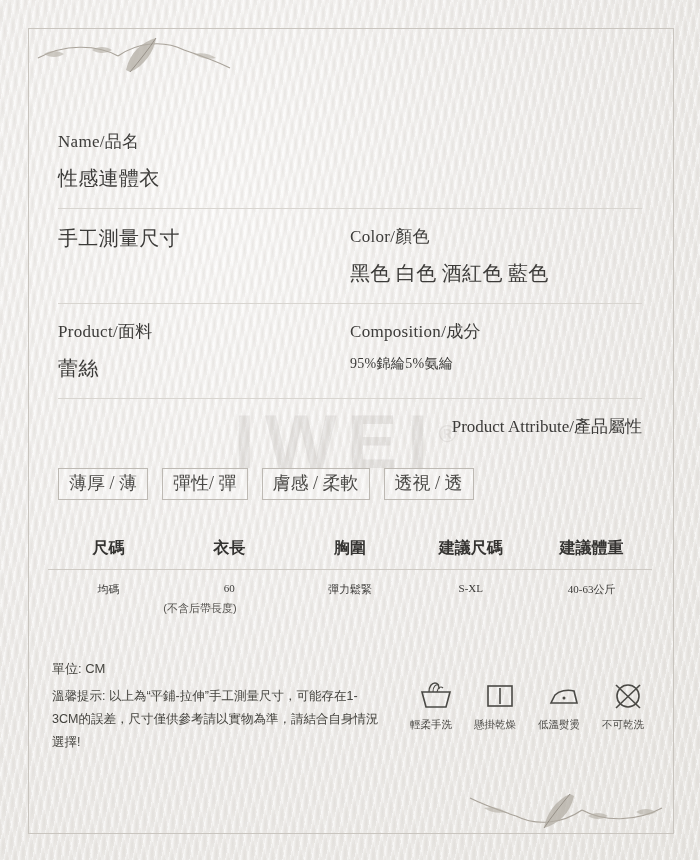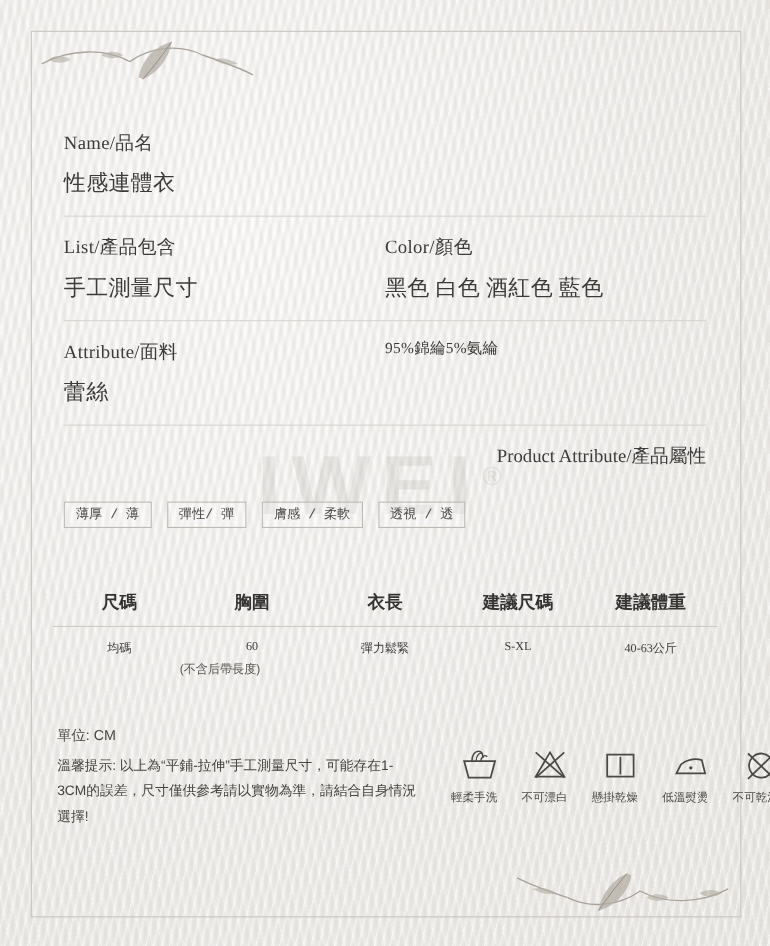--- a/index.html
+++ b/index.html
@@ -65,20 +65,21 @@
   }
   .content {
     position: absolute;
     left: 58px;
     top: 118px;
     width: 584px;
   }
   .row {
     display: flex;
     padding-bottom: 16px;
+    margin-top: 12px;
   }
   .col {
     width: 50%;
   }
   .field-label {
     font-size: 17px;
     color: #3c3b39;
     letter-spacing: 0.3px;
     margin-bottom: 12px;
   }
@@ -101,22 +102,22 @@
     color: #3c3b39;
     text-align: right;
   }
   .tags {
     display: flex;
     gap: 14px;
   }
   .tag {
     border: 1px solid #bdb9b3;
     background: rgba(255,255,255,0.25);
-    font-size: 12px;
-    font-family: Liberation Mono, monospace;
+    font-size: 18px;
+    font-family: Liberation Serif, serif;
     color: #4a4946;
     padding: 4px 10px;
     line-height: 1.2;
     white-space: nowrap;
   }
   .size-table {
     position: absolute;
     left: 48px;
     top: 538px;
     width: 604px;
@@ -231,37 +232,37 @@
         <div class="field-label">Name/品名</div>
         <div class="field-value">性感連體衣</div>
       </div>
       <div class="col"></div>
     </div>
 
     <div class="divider"></div>
 
     <div class="row">
       <div class="col">
-        <div class="field-label">List/產品包含</div>
         <div class="field-value">手工測量尺寸</div>
       </div>
       <div class="col">
         <div class="field-label">Color/顏色</div>
         <div class="field-value">黑色 白色 酒紅色 藍色</div>
       </div>
     </div>
 
     <div class="divider"></div>
 
     <div class="row">
       <div class="col">
-        <div class="field-label">Attribute/面料</div>
+        <div class="field-label">Product/面料</div>
         <div class="field-value">蕾絲</div>
       </div>
       <div class="col">
+        <div class="field-label">Composition/成分</div>
         <div class="field-value small">95%錦綸5%氨綸</div>
       </div>
     </div>
 
     <div class="divider"></div>
 
     <div>
       <div class="attr-title">Product Attribute/產品屬性</div>
       <div class="tags">
         <div class="tag">薄厚 / 薄</div>
@@ -269,22 +270,22 @@
         <div class="tag">膚感 / 柔軟</div>
         <div class="tag">透視 / 透</div>
       </div>
     </div>
 
   </div>
 
   <div class="size-table">
     <div class="size-head">
       <div>尺碼</div>
+      <div>衣長</div>
       <div>胸圍</div>
-      <div>衣長</div>
       <div>建議尺碼</div>
       <div>建議體重</div>
     </div>
     <div class="rule"></div>
     <div class="size-body">
       <div>均碼</div>
       <div>60</div>
       <div>彈力鬆緊</div>
       <div>S-XL</div>
       <div>40-63公斤</div>
@@ -303,30 +304,20 @@
         <svg width="34" height="30" viewBox="0 0 34 30">
           <path d="M3 12 L31 12 L27 27 L7 27 Z" fill="none" stroke="#4a4945" stroke-width="1.6"></path>
           <path d="M10 12 C 10 6, 13 3, 16 3 C 19 3, 20 6, 20 9" fill="none" stroke="#4a4945" stroke-width="1.3"></path>
           <path d="M14 12 C 14 6, 17 4, 20 5" fill="none" stroke="#4a4945" stroke-width="1.1"></path>
           <path d="M18 12 C 19 7, 22 6, 24 8" fill="none" stroke="#4a4945" stroke-width="1.1"></path>
         </svg>
       </div>
       <div class="care-label">輕柔手洗</div>
     </div>
 
-    <div class="care-item">
-      <div class="care-icon">
-        <svg width="34" height="30" viewBox="0 0 34 30">
-          <path d="M17 4 L30 26 L4 26 Z" fill="none" stroke="#4a4945" stroke-width="1.6"></path>
-          <path d="M4 4 L30 27" stroke="#4a4945" stroke-width="1.6"></path>
-          <path d="M30 4 L4 27" stroke="#4a4945" stroke-width="1.6"></path>
-        </svg>
-      </div>
-      <div class="care-label">不可漂白</div>
-    </div>
 
     <div class="care-item">
       <div class="care-icon">
         <svg width="34" height="30" viewBox="0 0 34 30">
           <rect x="5" y="6" width="24" height="20" fill="none" stroke="#4a4945" stroke-width="1.6"></rect>
           <path d="M17 8 L17 24" stroke="#4a4945" stroke-width="1.6"></path>
         </svg>
       </div>
       <div class="care-label">懸掛乾燥</div>
     </div>

